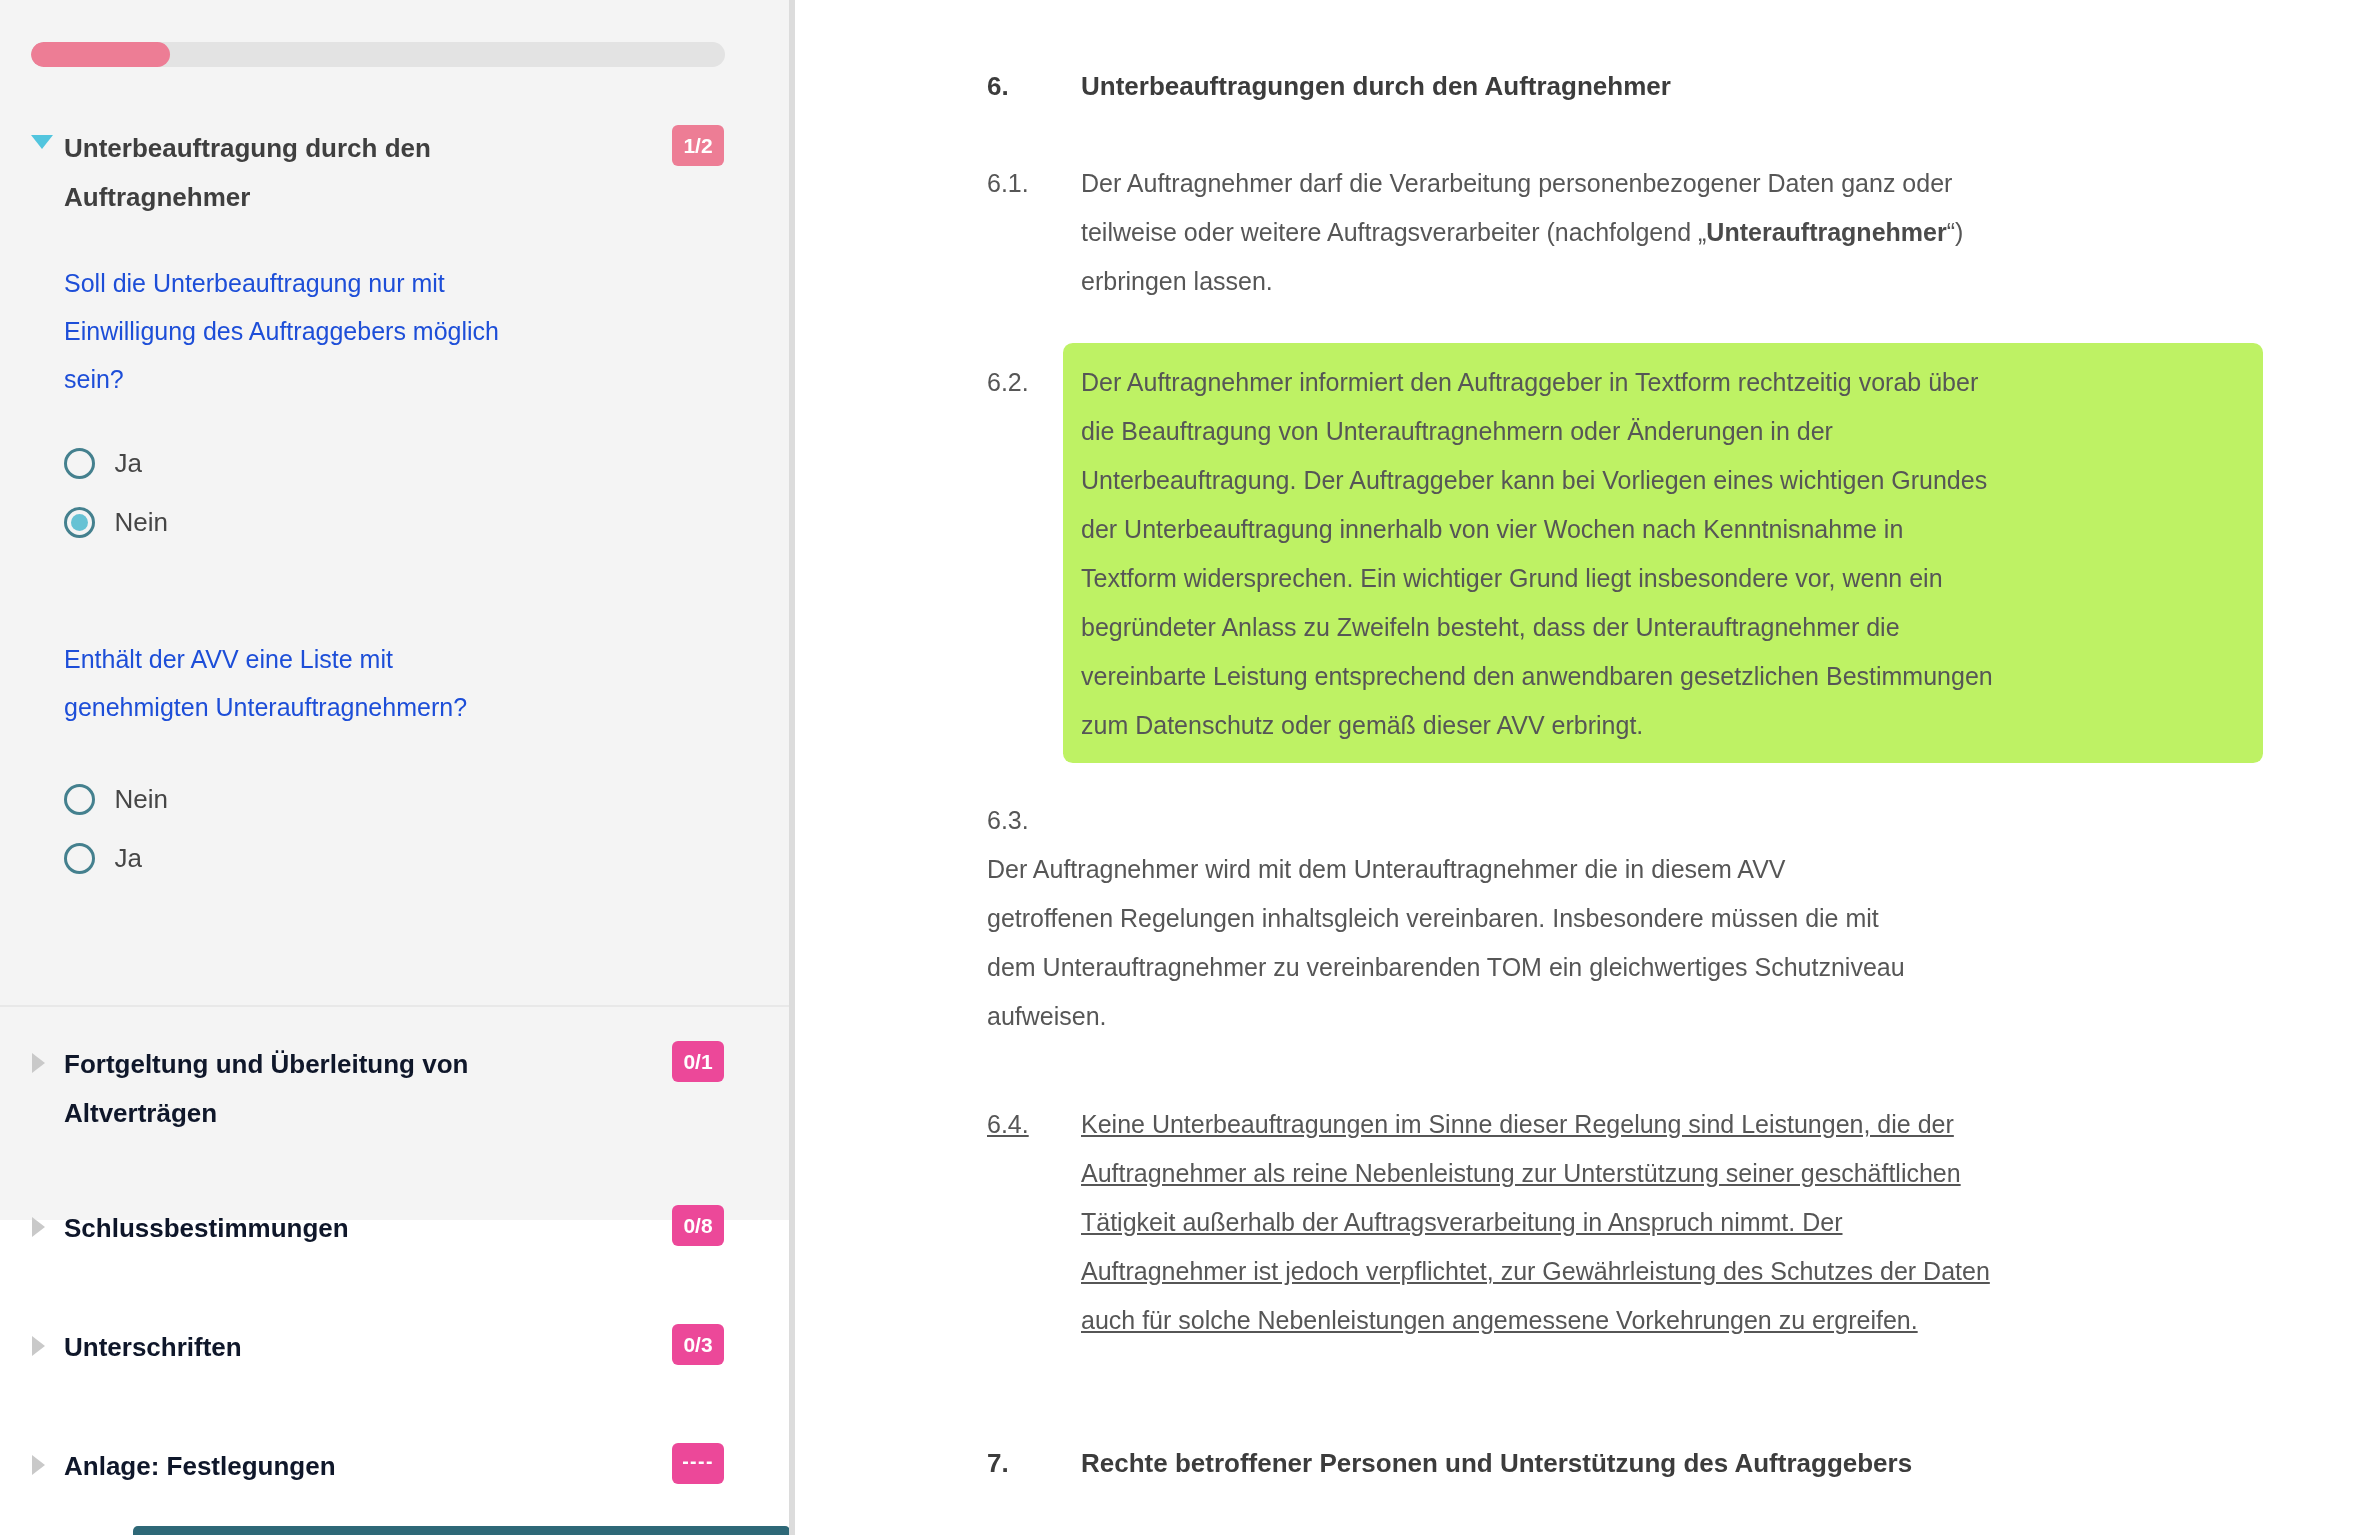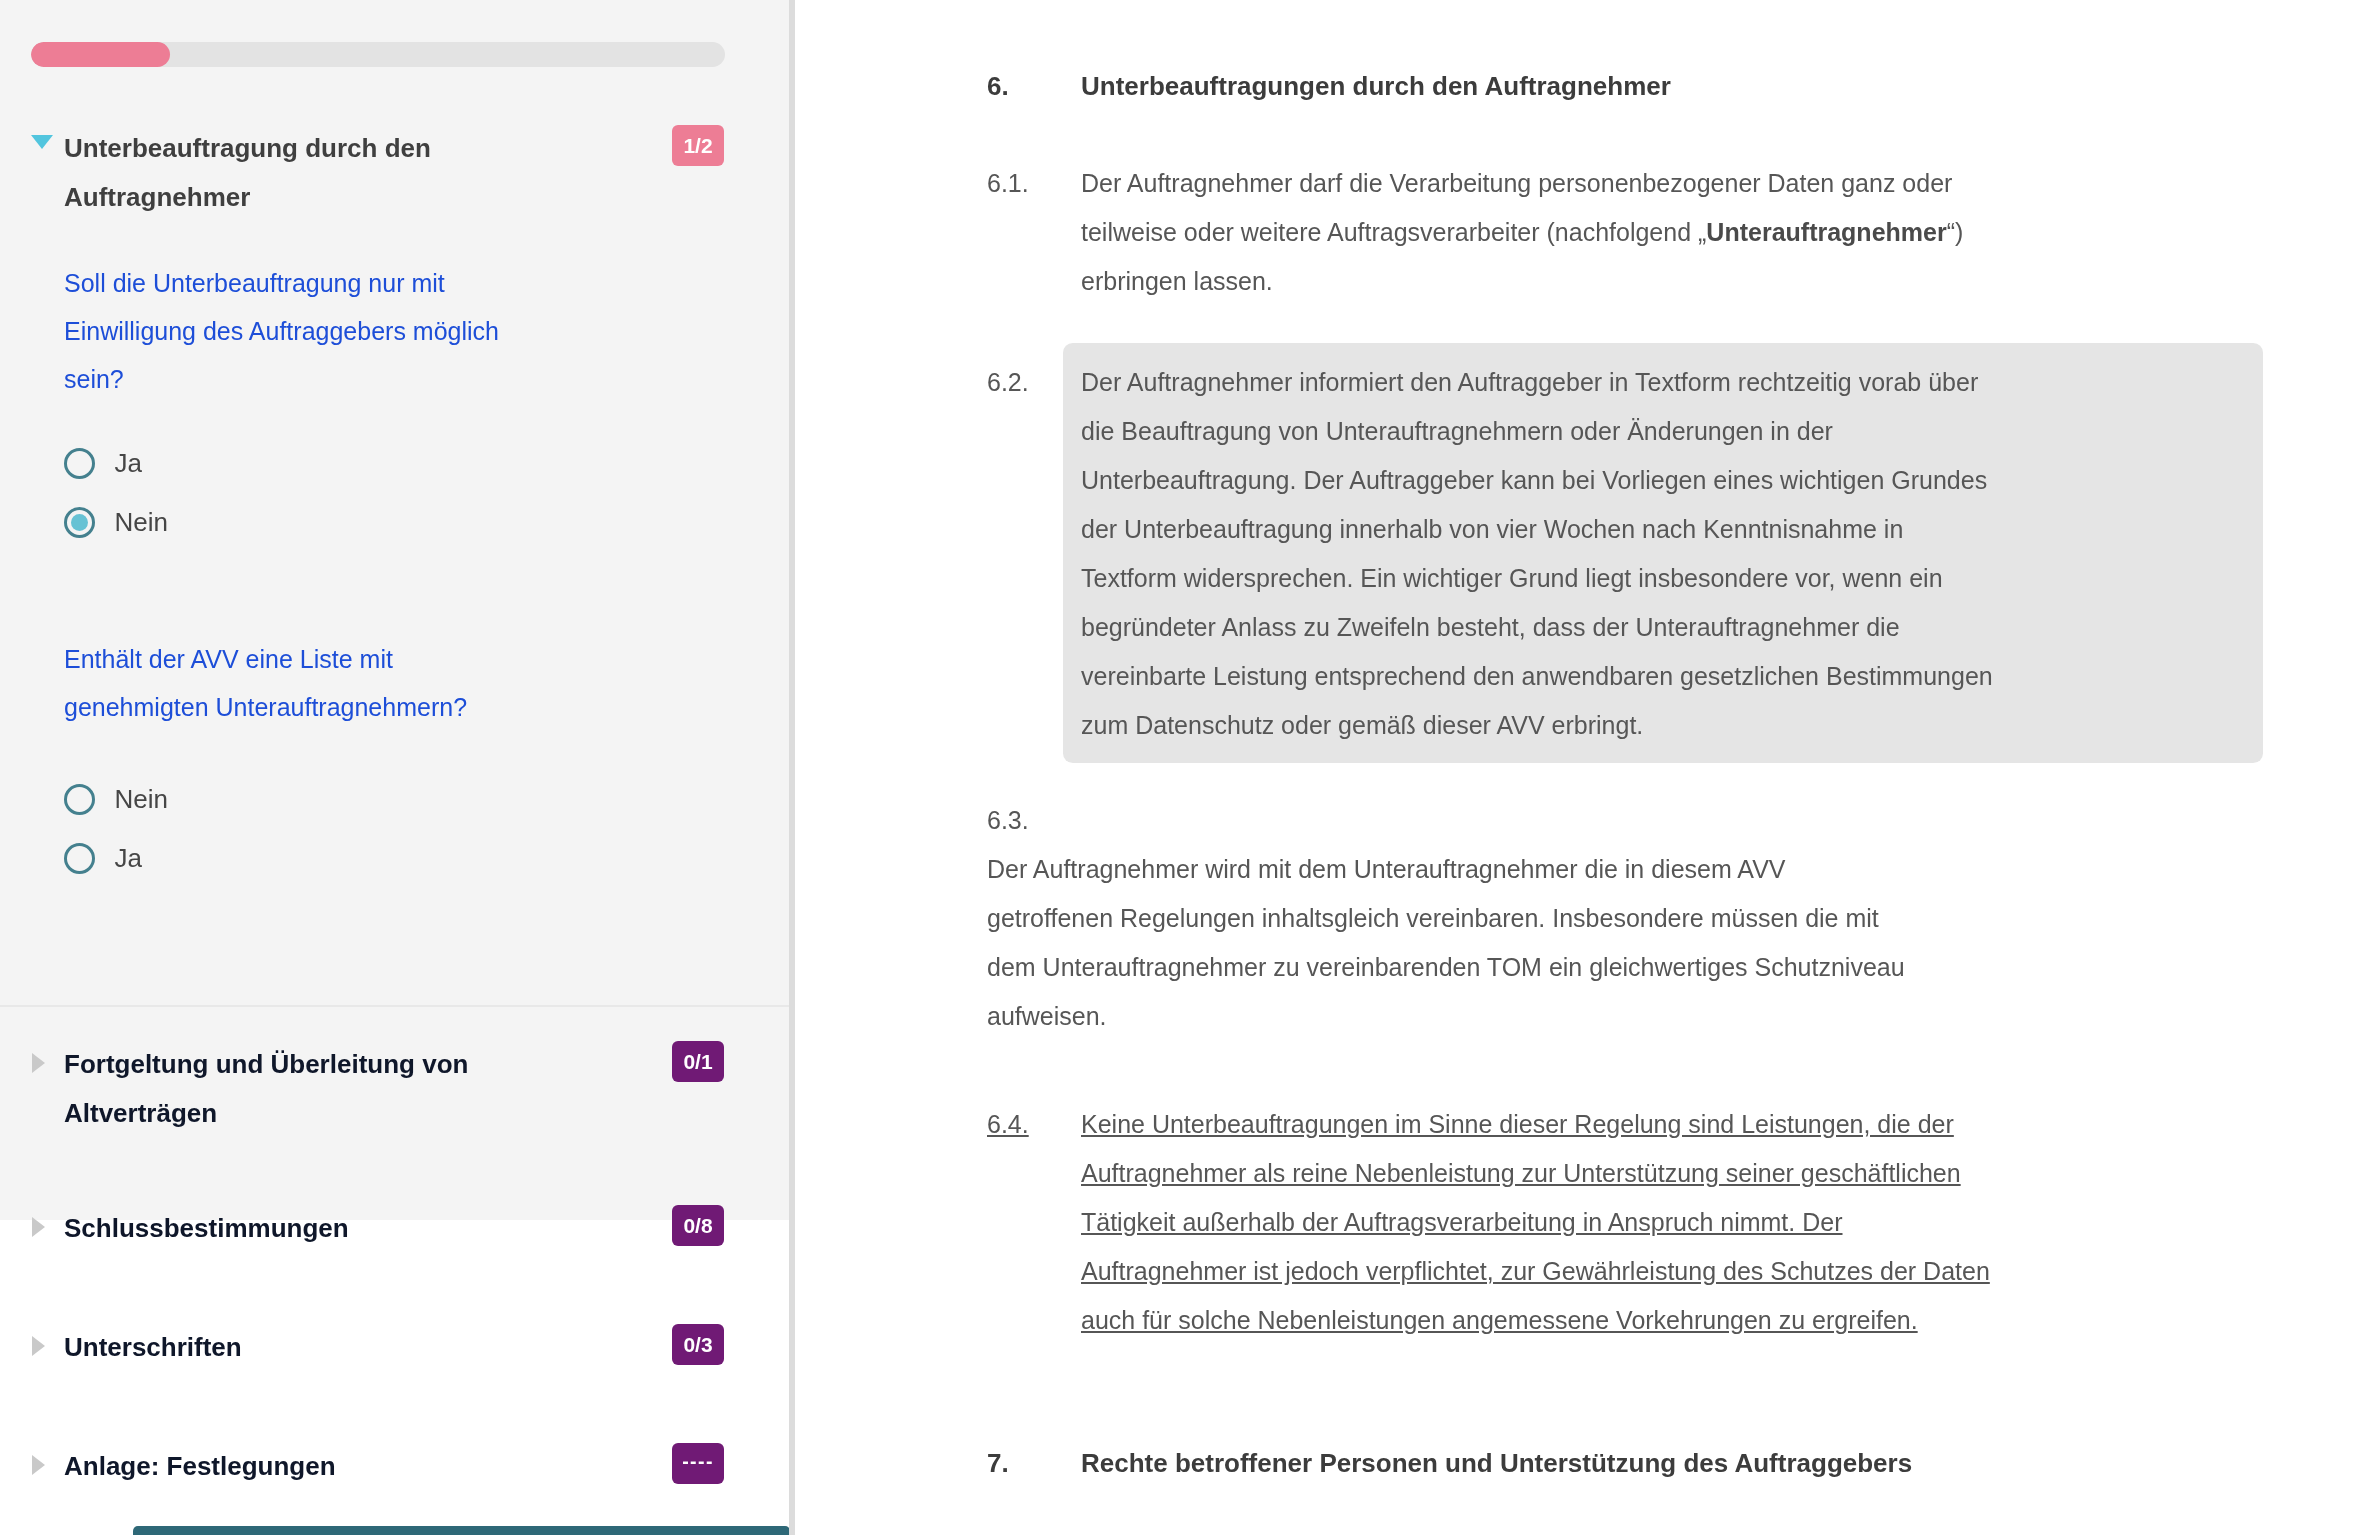--- a/index.html
+++ b/index.html
@@ -19,21 +19,21 @@
   .tri-down{width:0;height:0;border-left:11.2px solid transparent;border-right:11.2px solid transparent;border-top:14.7px solid #52c5de;}
   .tri-right{width:0;height:0;border-top:10.5px solid transparent;border-bottom:10.5px solid transparent;border-left:13.3px solid #c9c9c9;}
 
   .sec-header{position:absolute;left:0;width:789px;}
   .sec-header .icon{position:absolute;left:31px;top:11.2px;}
   .sec-title{position:absolute;left:64px;top:0;width:559px;font-size:26px;line-height:49px;font-weight:bold;color:#3f3f3f;white-space:pre-line;}
   .badge{position:absolute;left:672px;top:1.4px;min-width:52px;height:41px;border-radius:6px;
          display:flex;align-items:center;justify-content:center;
          font-size:21px;font-weight:bold;color:#ffffff;box-sizing:border-box;padding:0 7px;}
   .badge.pink{background:#ed7d95;}
-  .badge.gray{background:#701a75;}
+  .badge.gray{background:#ec4899;}
   .badge .dashes{letter-spacing:1.4px;font-size:19.6px;position:relative;top:-2.8px;}
 
   .question{position:absolute;left:64px;width:615px;font-size:25px;line-height:48px;color:#1d4ed8;white-space:pre-line;}
 
   .option{position:absolute;left:64px;height:49px;display:flex;align-items:center;cursor:pointer;}
   .radio{width:25px;height:25px;border:3.5px solid #44808e;border-radius:50%;background:#f4f4f4;
          display:flex;align-items:center;justify-content:center;flex:none;}
   .radio .dot{width:17px;height:17px;border-radius:50%;background:transparent;}
   .option.selected .radio .dot{background:#67c2d4;}
   .option .lbl{margin-left:19.6px;font-size:26px;color:#464646;}
@@ -48,21 +48,21 @@
 
   
   .doc{position:absolute;left:987px;top:0;width:1280px;color:#565656;font-size:25px;line-height:49px;}
   .row{display:flex;align-items:flex-start;}
   .num{width:94px;flex:none;}
   .txt{width:1164px;white-space:pre-line;}
   .heading-row{font-weight:bold;color:#3c3c3c;font-size:26px;}
   .h6{margin-top:62px;}
   .c61{margin-top:48px;}
   .c62{margin-top:52px;}
-  .c62 .txt{background:#e5e5e5;border-radius:9.8px;padding:15.4px 18px 12.6px 18px;margin:-15.4px -18px -12.6px -18px;}
+  .c62 .txt{background:#bef264;border-radius:9.8px;padding:15.4px 18px 12.6px 18px;margin:-15.4px -18px -12.6px -18px;}
   .c63{margin-top:46px;flex-direction:column;}
   .c64{margin-top:59px;text-decoration:underline;}
   .h7{margin-top:94px;}
   .c7i{margin-top:48px;}
   .b{font-weight:bold;color:#4a4a4a;}
 </style>
 </head>
 <body>
 
 <div class="sidebar">

